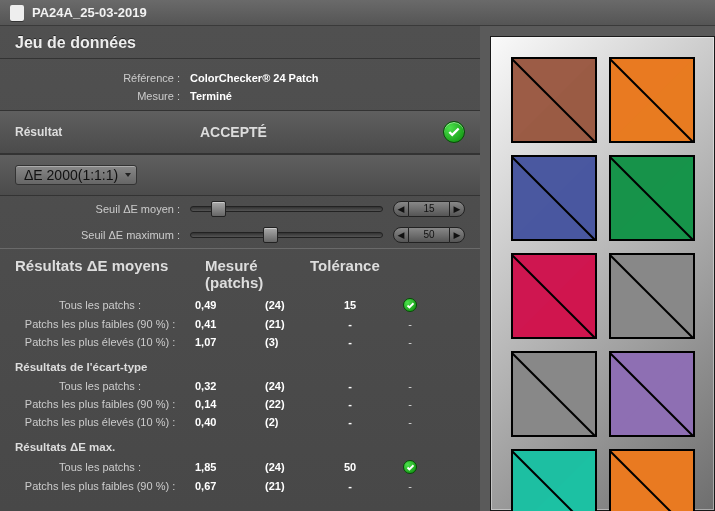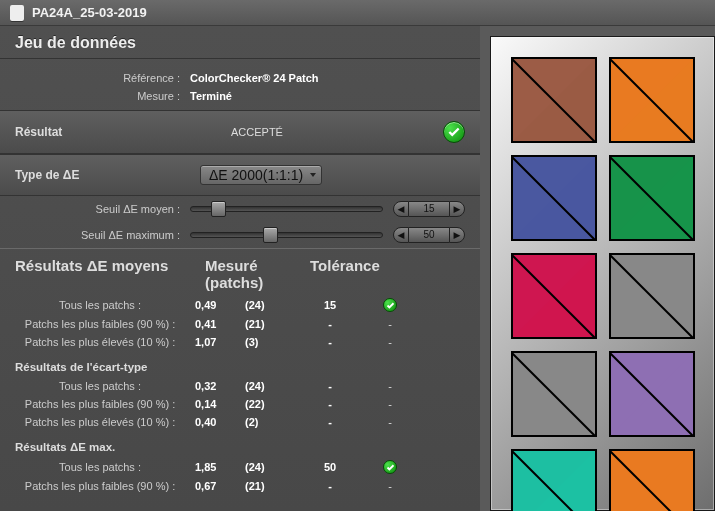--- a/index.html
+++ b/index.html
@@ -81,24 +81,23 @@
     border-top: 1px solid #333;
     border-bottom: 1px solid #333;
     background: linear-gradient(#5f5f5f,#4b4b4b);
   }
   .result-row .k, .type-row .k {
     width: 185px;
     font-weight: bold;
     font-size: 12px;
   }
   .result-row .v {
-    font-weight: normal;
-    font-size: 11px;
+    font-weight: bold;
+    font-size: 14px;
     flex: 1;
-    margin-left: 31px;
   }
   .pass-icon {
     width: 22px; height: 22px;
     border-radius: 11px;
     background: radial-gradient(circle at 30% 30%, #4be14b, #0a8a0a);
     border: 1px solid #054d05;
     display: flex; align-items: center; justify-content: center;
     box-shadow: inset 0 1px 0 rgba(255,255,255,.5);
   }
   .pass-icon svg { width: 14px; height: 14px; }
@@ -193,21 +192,21 @@
   }
   .table-header .h1 { width: 190px; }
   .table-header .h2 { width: 105px; }
   .table-header .h3 { width: 90px; }
   .tr {
     display: flex;
     padding: 3px 15px;
     align-items: center;
   }
   .tr .c1 { width: 180px; text-align: center; padding-right: 10px; color: #ccc; }
-  .tr .c2 { width: 50px; font-weight: bold; color: #fff; }
+  .tr .c2 { width: 70px; font-weight: bold; color: #fff; }
   .tr .c3 { width: 45px; font-weight: bold; color: #fff; }
   .tr .c4 { width: 80px; text-align: center; font-weight: bold; color: #fff; }
   .tr .c5 { width: 40px; text-align: center; }
   .subhead {
     font-weight: bold;
     padding: 10px 15px 4px;
     font-size: 11.5px;
   }
   .rightpanel {
     flex: 1;
@@ -274,21 +273,20 @@
       <div class="k">Résultat</div>
       <div class="v">ACCEPTÉ</div>
       <div class="pass-icon">
         <svg viewBox="0 0 24 24">
             <path fill="none" stroke="#fff" stroke-width="4" d="M4 12l5 5L20 6"></path>
           </svg>
       </div>
     </div>
 
     <div class="type-row">
-      <div class="k">Type de ΔE</div>
       <div class="dropdown">ΔE 2000(1:1:1)</div>
     </div>
 
     <div class="slider-row">
       <div class="k">Seuil ΔE moyen :</div>
       <div class="slider">
         <div class="knob" style="left:20px"></div>
       </div>
       <div class="stepper">
         <div class="stepper-btn">◀</div>

